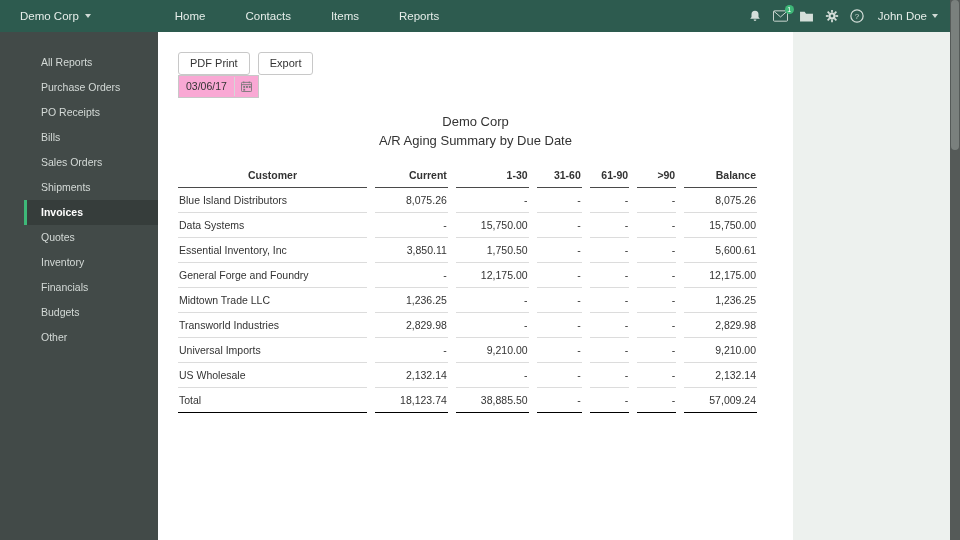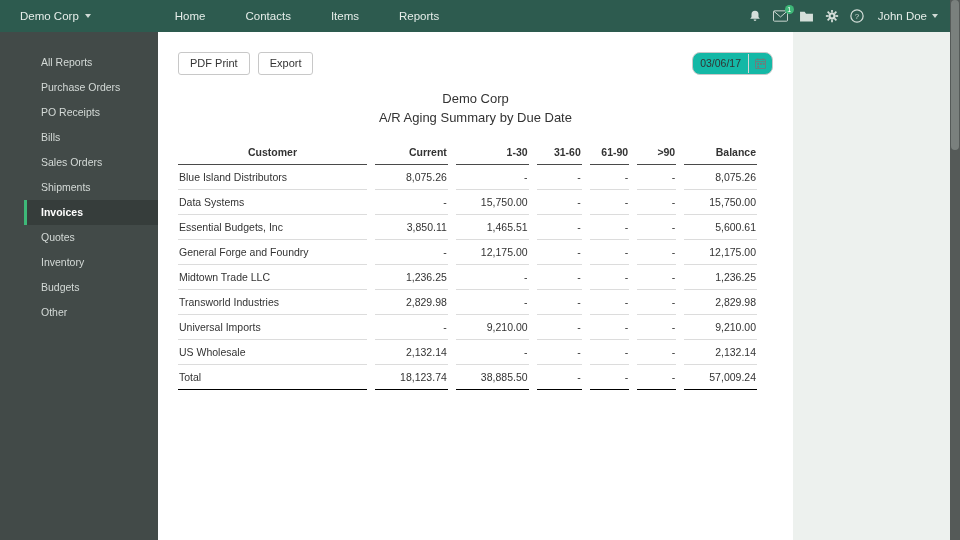--- a/index.html
+++ b/index.html
@@ -33,27 +33,27 @@
                border-left: 3px solid transparent; line-height: 13px; }
   .side-item.active { background: #363d3b; border-left-color: #3eb878; color: #ffffff;
                       font-weight: bold; }
 
   
   .main { position: absolute; left: 158px; top: 32px; right: 10px; bottom: 0;
           background: #edf1ee; }
   .panel { position: absolute; left: 0; top: 0; width: 635px; min-height: 100%;
            background: #ffffff; padding: 20px 20px 20px 20px; }
 
-  .toolbar { display: flex; align-items: flex-start; justify-content: space-between; }
+  .toolbar { display: flex; align-items: flex-start; justify-content: space-between; flex-direction: column; }
   .toolbar-left, .toolbar-right { display: flex; align-items: center; gap: 8px; }
   .btn { background: #fff; border: 1px solid #c8c8c8; border-radius: 3px;
          padding: 4px 11px; font-size: 11px; color: #333; cursor: pointer;
          display: inline-flex; align-items: center; gap: 6px; line-height: 13px; }
   .datebox { display: inline-flex; align-items: center; border: 1px solid #c8c8c8;
-             border-radius: 8px; background: #14b8a6; cursor: pointer; }
+             border-radius: 0; background: #f9a8d4; cursor: pointer; }
   .datebox .date-text { padding: 4px 7px; font-size: 10.5px; color: #333; line-height: 13px; }
   .datebox .cal-btn { padding: 4px 6px; border-left: 1px solid #d6d6d6;
                       display: flex; align-items: center; }
   .btn-group { display: inline-flex; }
   .btn-group .btn { border-radius: 0; margin-left: -1px; }
   .btn-group .btn:first-child { border-radius: 3px 0 0 3px; margin-left: 0; }
   .btn-group .btn:last-child { border-radius: 0 3px 3px 0; }
 
   .report-head { text-align: center; margin-top: 16px; }
   .report-company { font-size: 13px; color: #333; }
@@ -144,20 +144,21 @@
     <div>
         <div class="side-item">All Reports</div>
         <div class="side-item">Purchase Orders</div>
         <div class="side-item">PO Receipts</div>
         <div class="side-item">Bills</div>
         <div class="side-item">Sales Orders</div>
         <div class="side-item">Shipments</div>
         <div class="side-item active">Invoices</div>
         <div class="side-item">Quotes</div>
         <div class="side-item">Inventory</div>
+        <div class="side-item">Financials</div>
         <div class="side-item">Budgets</div>
         <div class="side-item">Other</div>
       </div>
   </aside>
 
   <main class="main">
     <div class="panel">
 
       <div class="toolbar">
         <div class="toolbar-left">
@@ -222,23 +223,23 @@
             <tr>
               <td class="c-name">Data Systems</td>
               <td class="c-num">-</td>
               <td class="c-num">15,750.00</td>
               <td class="c-num">-</td>
               <td class="c-num">-</td>
               <td class="c-num">-</td>
               <td class="c-num">15,750.00</td>
             </tr>
             <tr>
-              <td class="c-name">Essential Budgets, Inc</td>
+              <td class="c-name">Essential Inventory, Inc</td>
               <td class="c-num">3,850.11</td>
-              <td class="c-num">1,465.51</td>
+              <td class="c-num">1,750.50</td>
               <td class="c-num">-</td>
               <td class="c-num">-</td>
               <td class="c-num">-</td>
               <td class="c-num">5,600.61</td>
             </tr>
             <tr>
               <td class="c-name">General Forge and Foundry</td>
               <td class="c-num">-</td>
               <td class="c-num">12,175.00</td>
               <td class="c-num">-</td>

